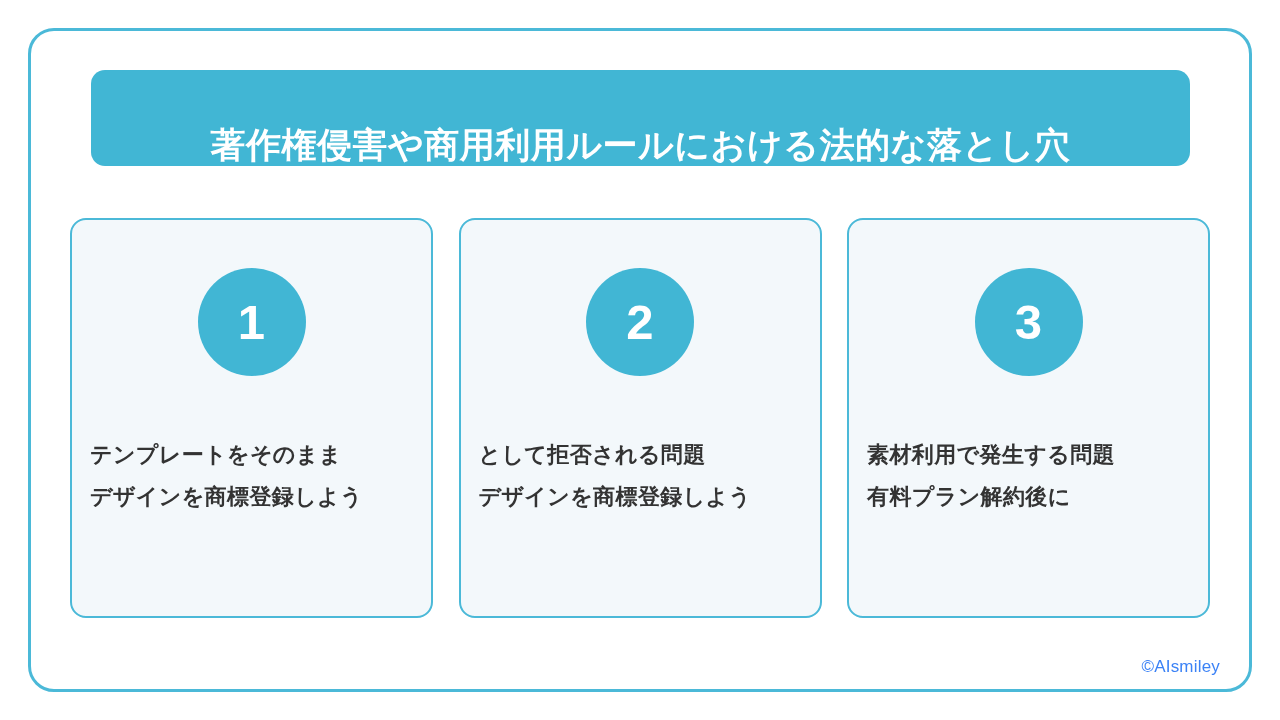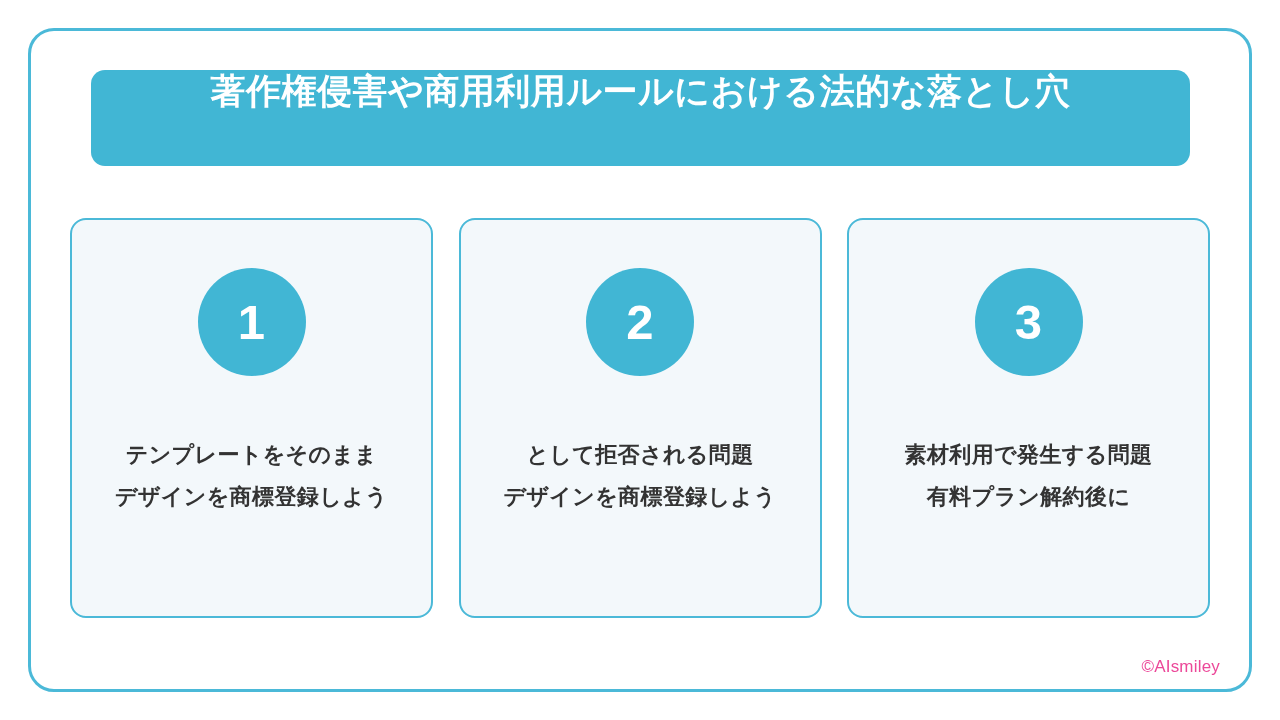--- a/index.html
+++ b/index.html
@@ -40,21 +40,21 @@
   
   .title-banner {
     position: absolute;
     left: 91px;
     top: 70px;
     width: 1099px;
     height: 96px;
     background: #41B6D4;
     border-radius: 14px;
     display: flex;
-    align-items: flex-start;
+    align-items: flex-end;
     justify-content: center;
     box-sizing: border-box;
     padding: 0 24px;
   }
   .title-text {
     color: #ffffff;
     font-size: 35px;
     font-weight: bold;
     letter-spacing: 0.5px;
     line-height: 1.2;
@@ -100,39 +100,38 @@
     color: #ffffff;
     font-size: 49px;
     font-weight: bold;
     line-height: 1;
     letter-spacing: 0;
   }
 
   .card-body {
     margin-top: 58px;
     width: 100%;
-    text-align: center;
     padding: 0 18px;
     box-sizing: border-box;
   }
   .card-line {
     color: #333333;
     font-size: 22px;
     font-weight: bold;
     line-height: 1.9;
     letter-spacing: 0.4px;
     white-space: nowrap;
   }
 
   
   .credit {
     position: absolute;
     right: 60px;
     bottom: 43px;
-    color: #ec4899;
+    color: #3b82f6;
     font-size: 17px;
     font-weight: normal;
     letter-spacing: 0.2px;
   }
 </style>
 </head>
 <body>
 
 <div class="slide">
 

